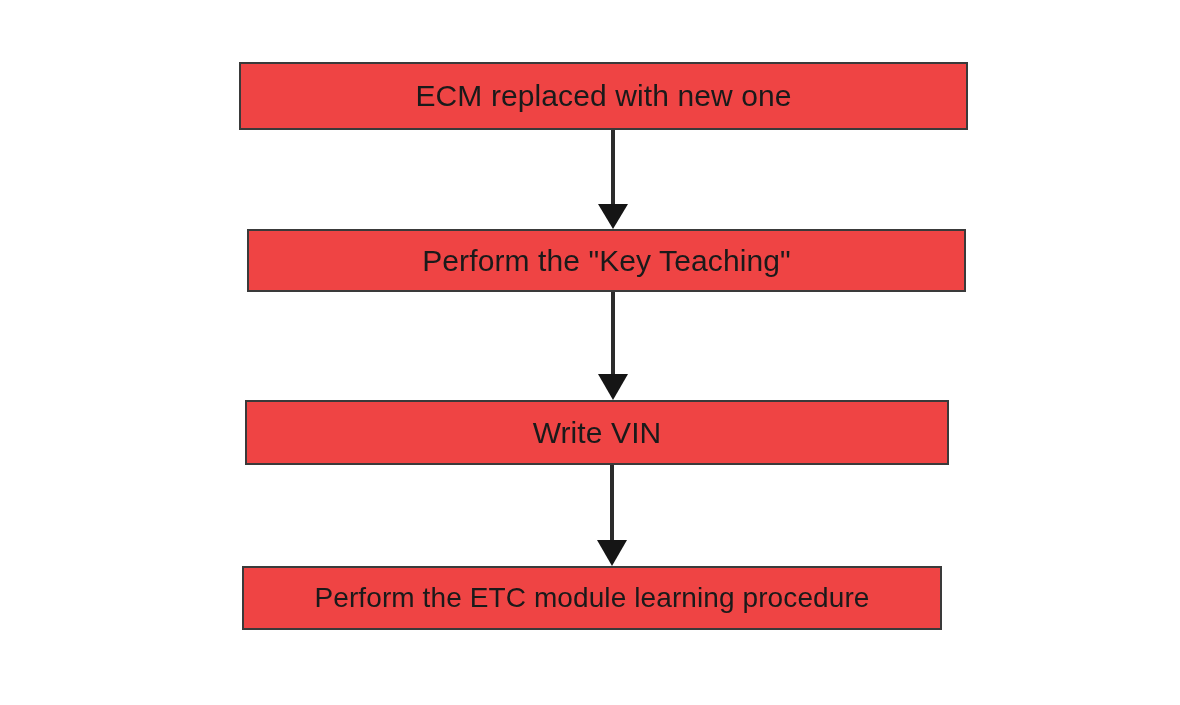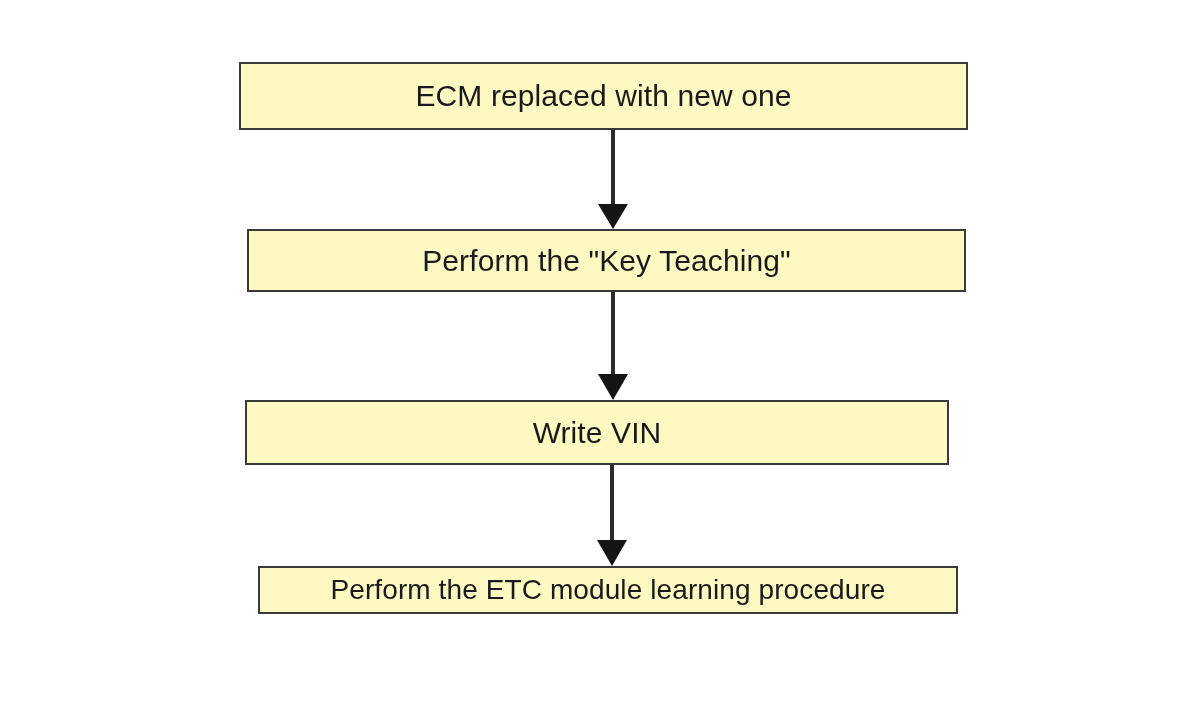--- a/index.html
+++ b/index.html
@@ -21,42 +21,42 @@
     position: absolute;
     left: 0;
     top: 0;
     width: 1180px;
     height: 705px;
   }
 
   .node {
     position: absolute;
     box-sizing: border-box;
-    background: #fef9c3;
+    background: #ef4444;
     border: 2px solid #3a3a3a;
     display: flex;
     align-items: center;
     justify-content: center;
     text-align: center;
   }
 
   .node-label {
     color: #1a1a1a;
     font-family: "Liberation Sans", sans-serif;
     font-weight: 400;
     letter-spacing: 0.1px;
     white-space: nowrap;
     line-height: 1;
   }
 
   
   #node-1 { left: 239px; top: 62px;  width: 729px; height: 68px; }
   #node-2 { left: 247px; top: 229px; width: 719px; height: 63px; }
   #node-3 { left: 245px; top: 400px; width: 704px; height: 65px; }
-  #node-4 { left: 258px; top: 566px; width: 700px; height: 48px; }
+  #node-4 { left: 242px; top: 566px; width: 700px; height: 64px; }
 
   #node-1 .node-label { font-size: 30px; }
   #node-2 .node-label { font-size: 30px; }
   #node-3 .node-label { font-size: 30px; }
   #node-4 .node-label { font-size: 28px; }
 
   .connector {
     position: absolute;
     overflow: visible;
   }

